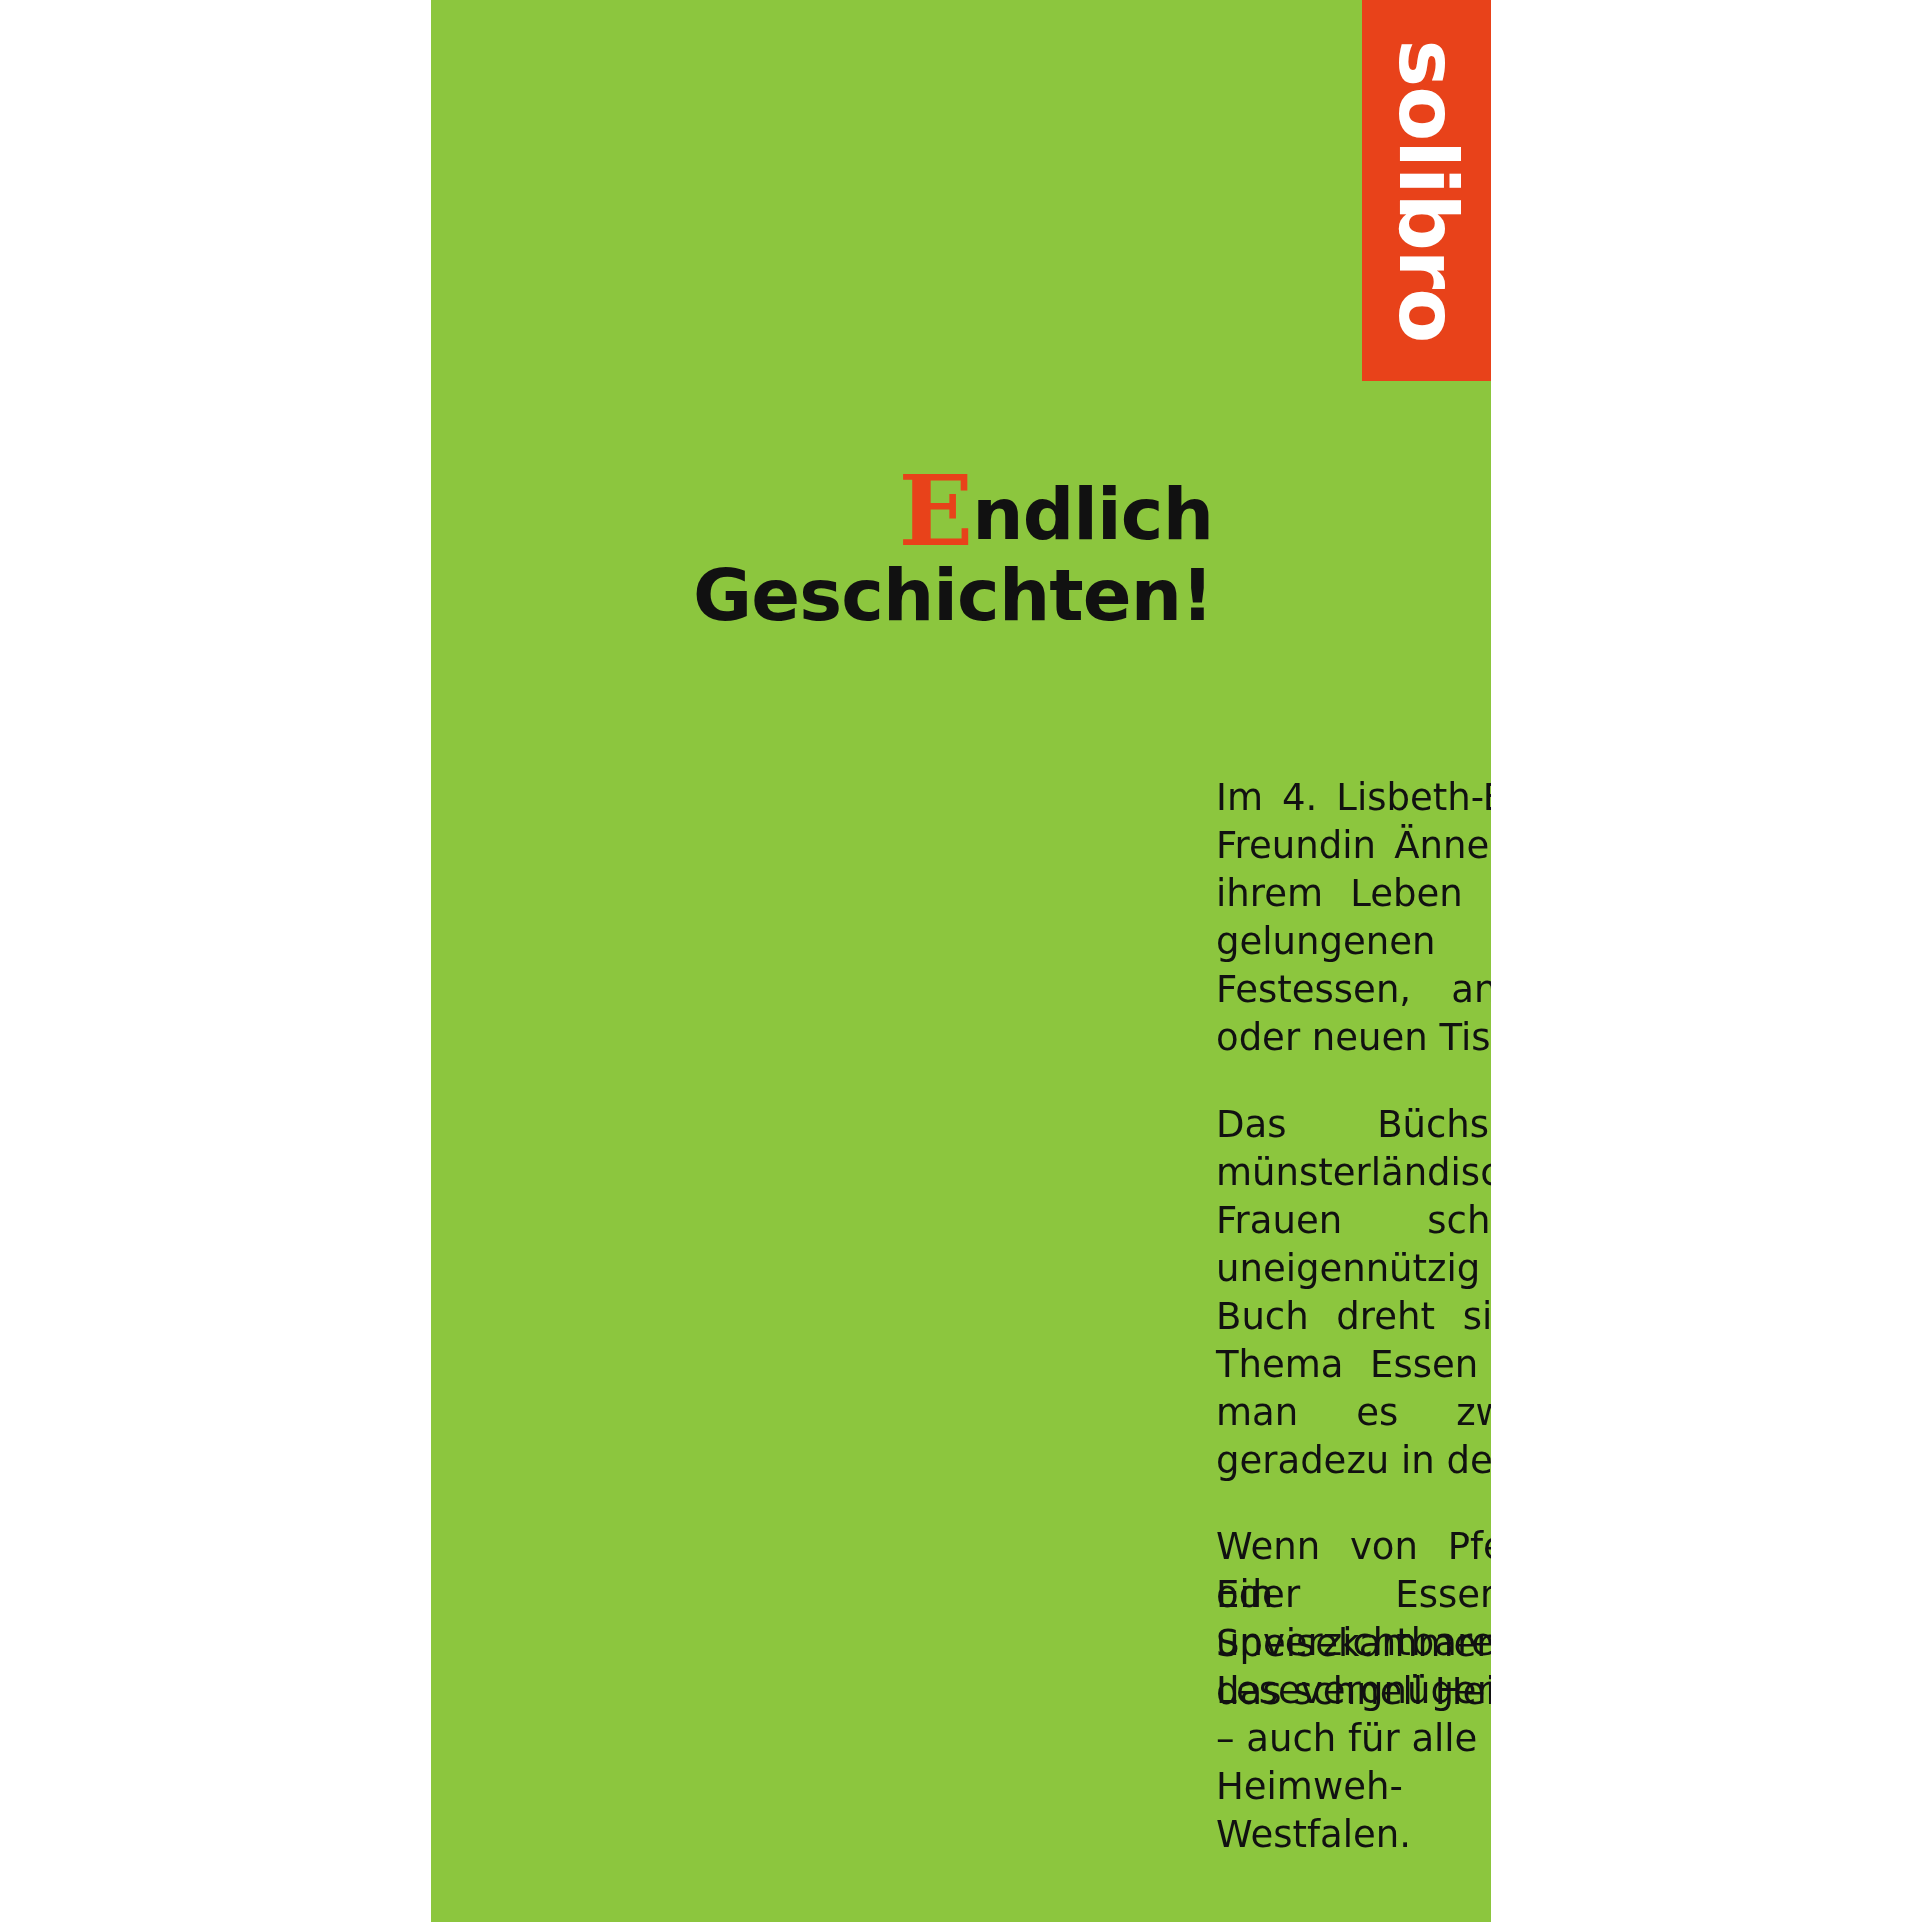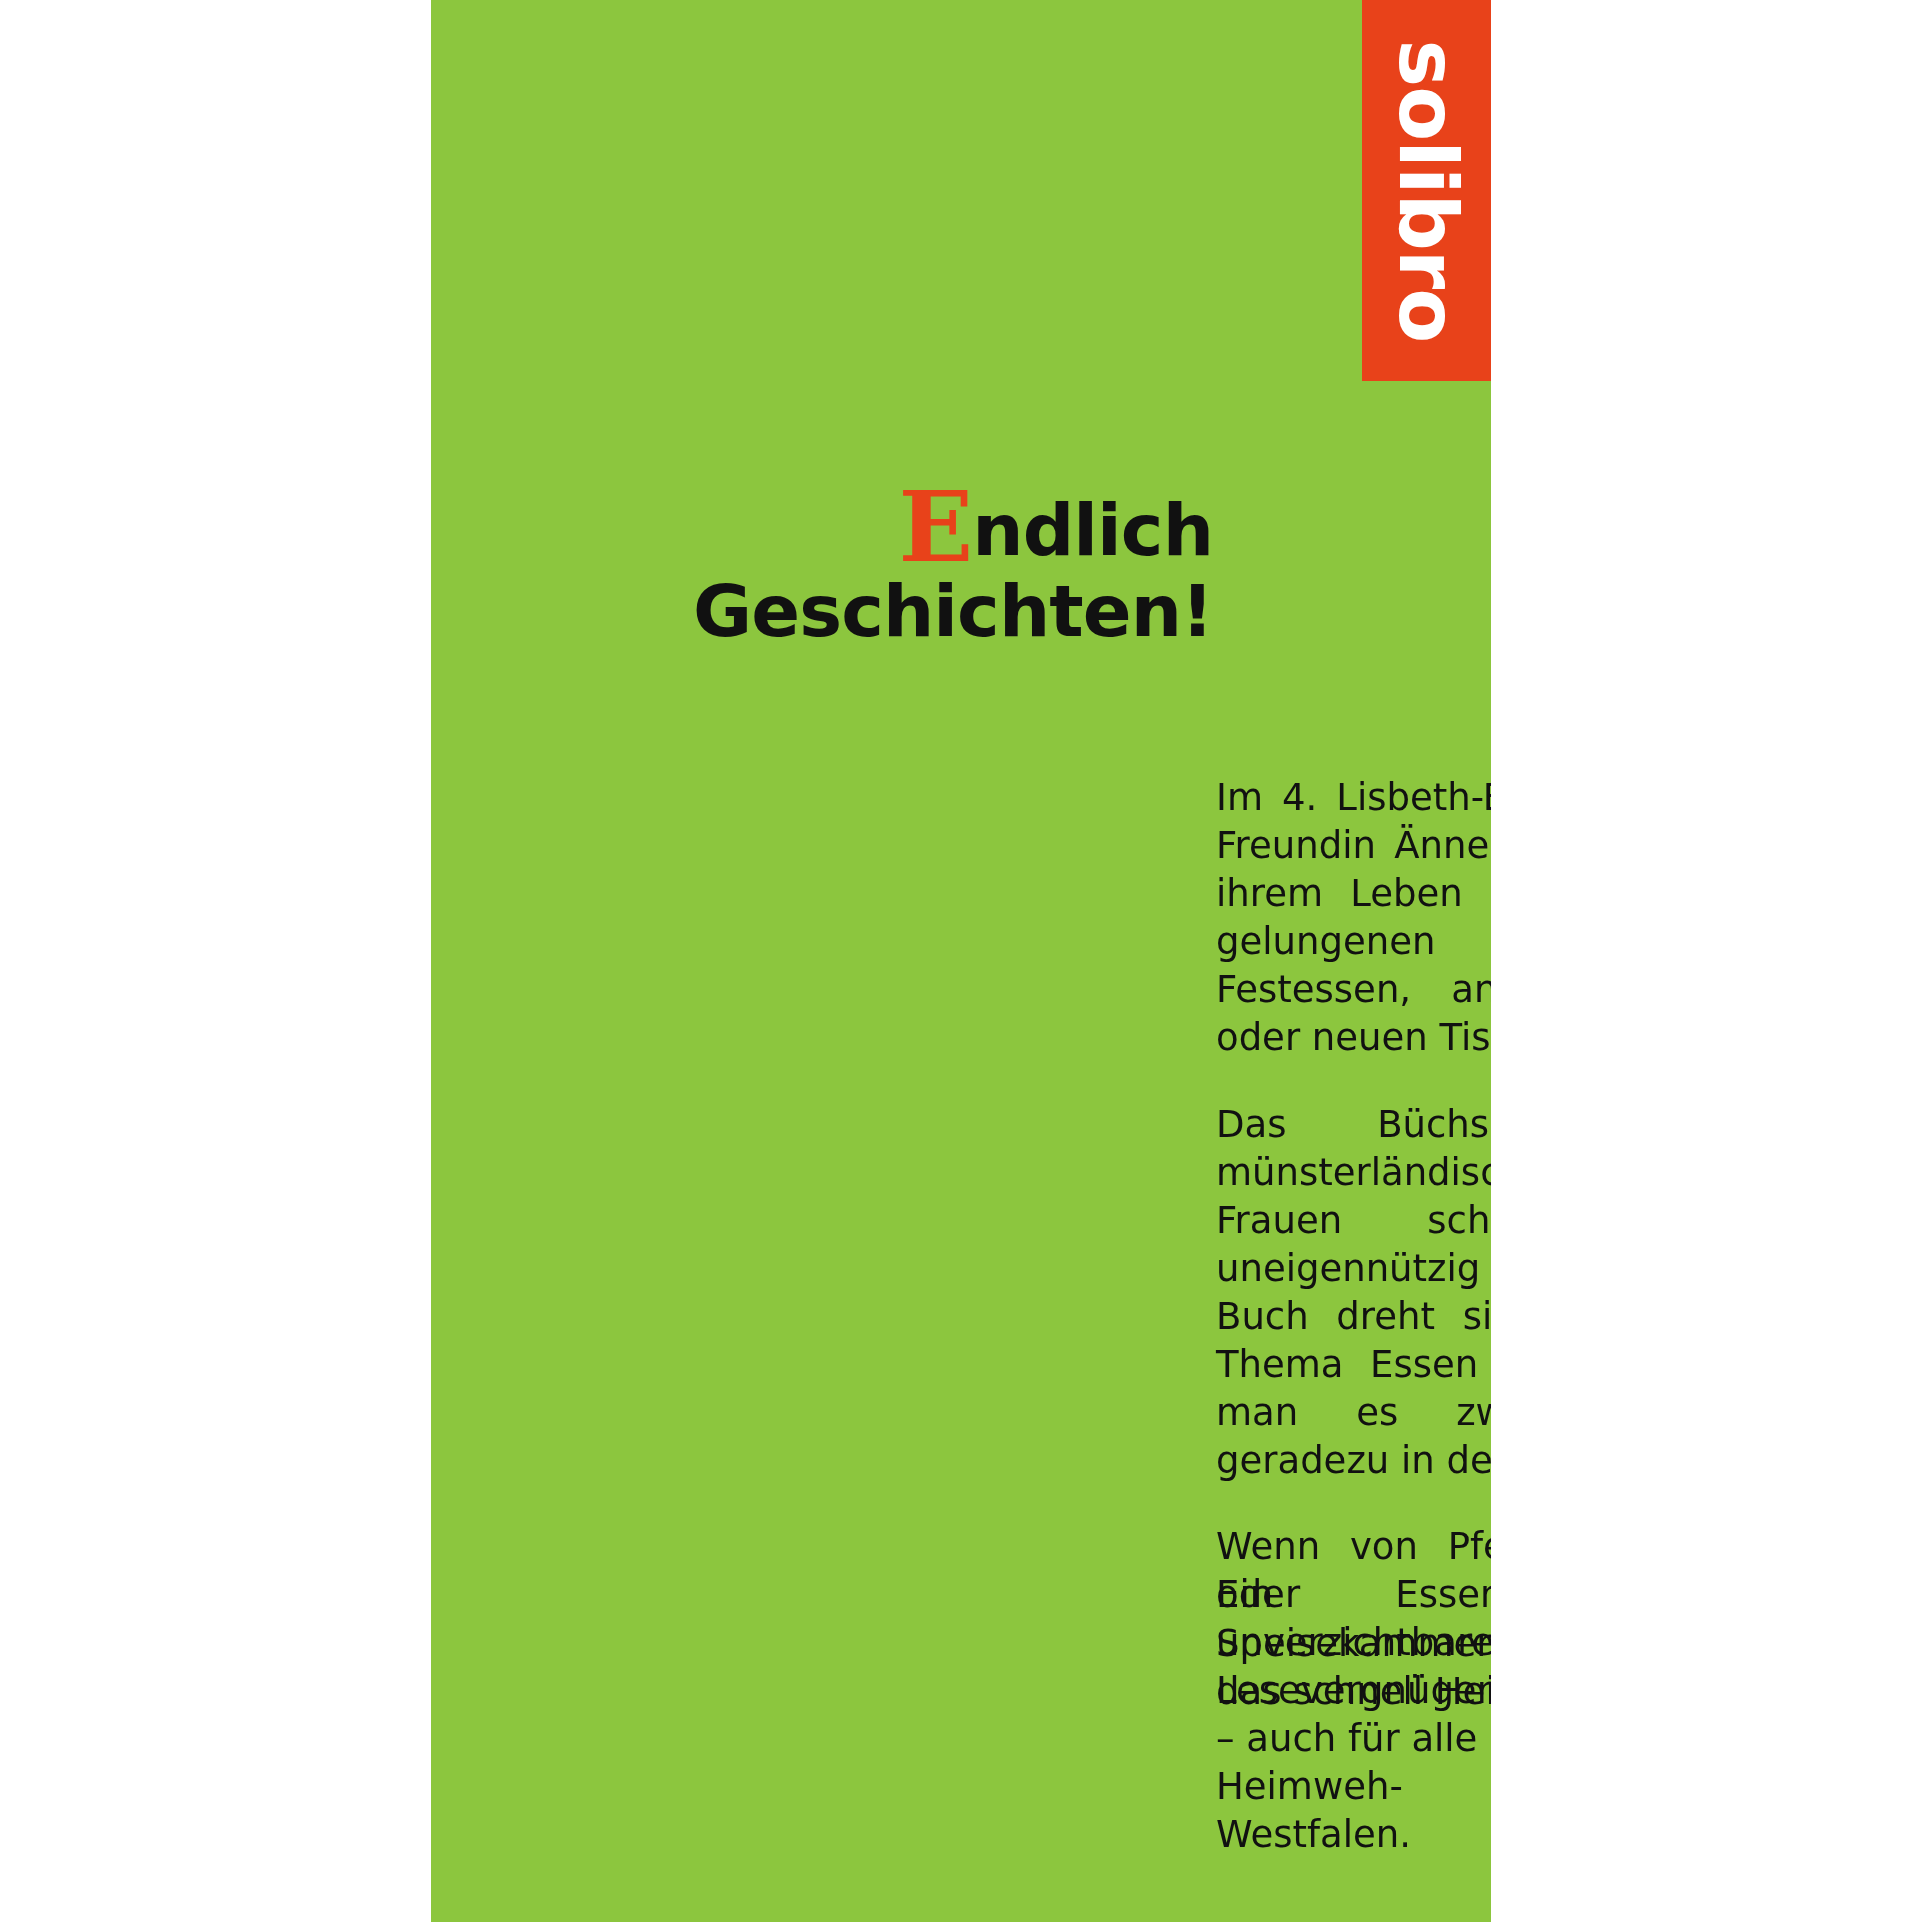--- a/index.html
+++ b/index.html
@@ -43,21 +43,21 @@
     font-size: 80px;
     font-weight: bold;
     letter-spacing: -0.9px;
     font-family: "DejaVu Sans", sans-serif;
   }
 
   
   #headline {
     position: absolute;
     left: 0px;
-    top: 488px;
+    top: 472px;
     width: 803px;
     text-align: right;
     padding-right: 21px;
     box-sizing: border-box;
     color: #111111;
     font-family: "DejaVu Sans", sans-serif;
     font-weight: bold;
     font-size: 72px;
     line-height: 1.12;
     letter-spacing: -0.9px;

